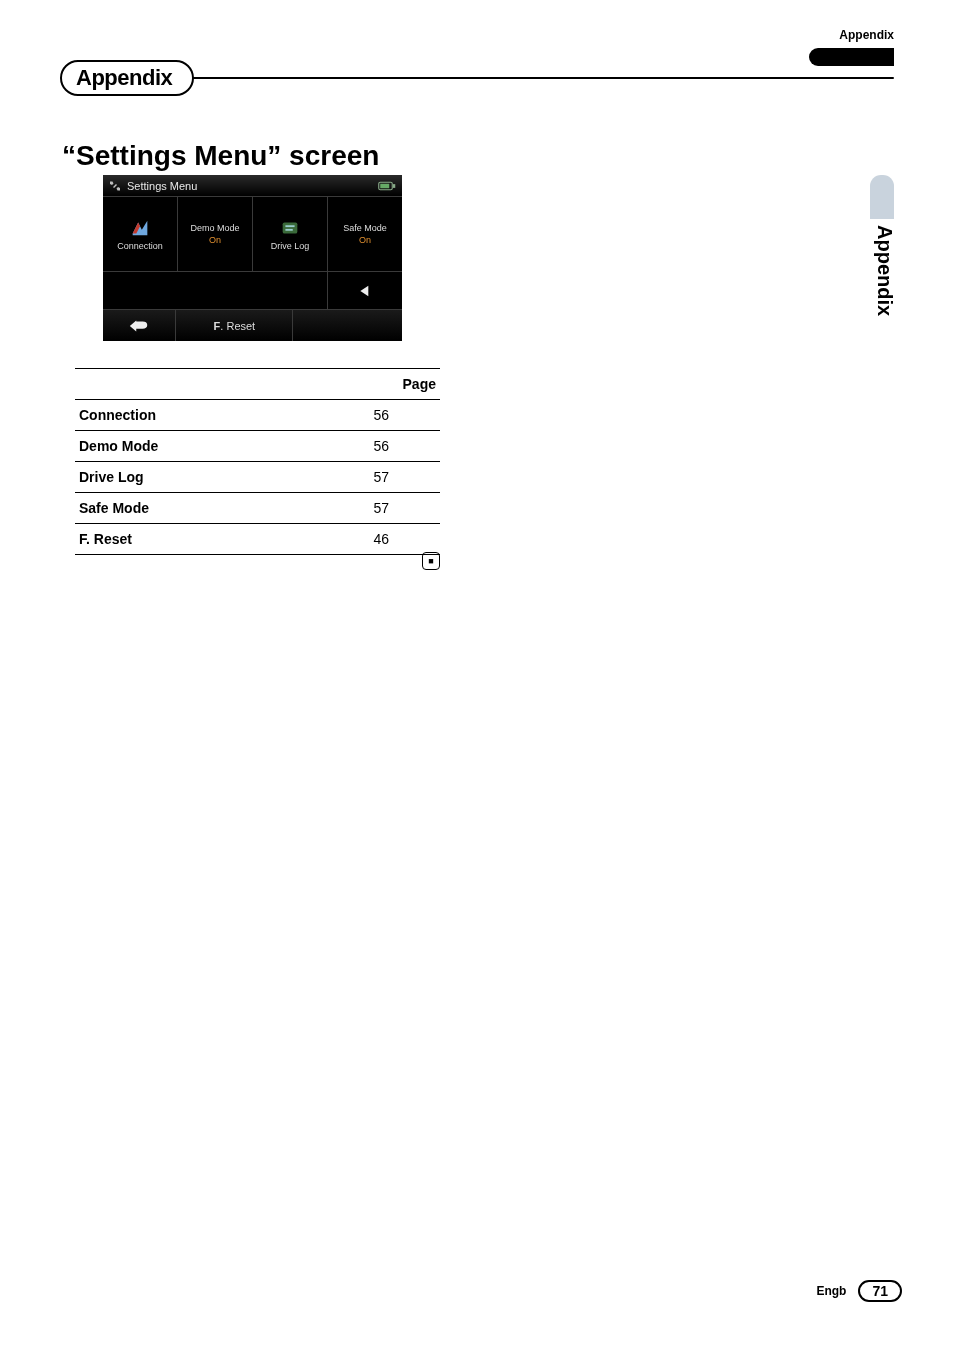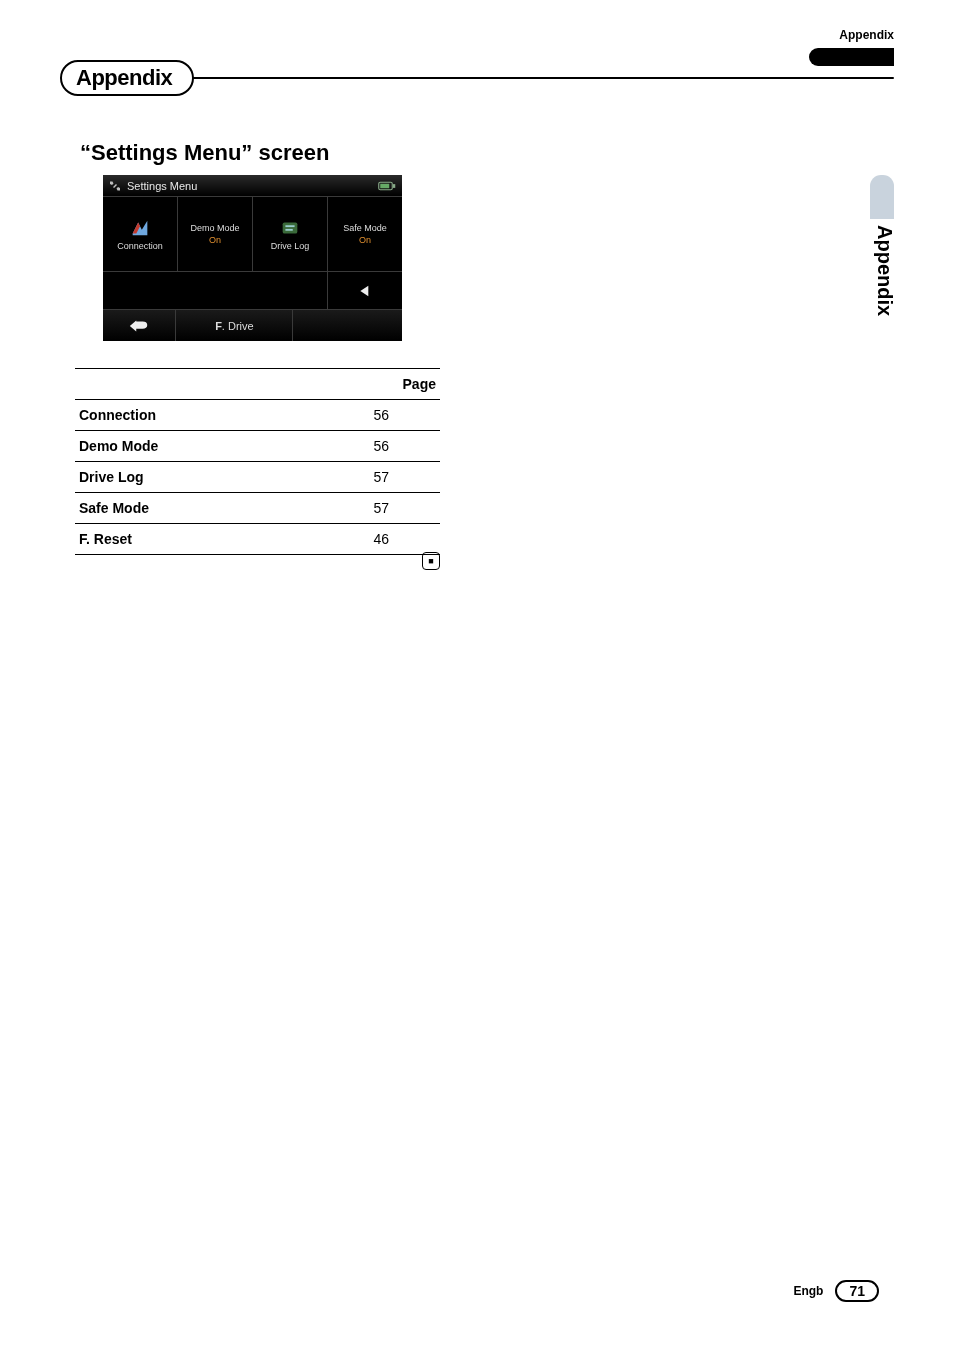--- a/index.html
+++ b/index.html
@@ -62,22 +62,22 @@
     background: #000;
     margin-left: -12px;
     border-top-right-radius: 2px;
     border-bottom-right-radius: 2px;
   }
 
   
   .section-heading {
     position: absolute;
     top: 140px;
-    left: 80px;
-    font-size: 22px;
+    left: 62px;
+    font-size: 28px;
     font-weight: 900;
   }
   .section-heading .quoted {
     font-weight: 700;
   }
 
   
   .screenshot {
     position: absolute;
     top: 175px;
@@ -212,21 +212,21 @@
     writing-mode: vertical-rl;
     font-size: 20px;
     font-weight: 900;
     letter-spacing: 0px;
   }
 
   
   .footer {
     position:absolute;
     bottom: 50px;
-    right: 75px;
+    right: 52px;
     display:flex;
     align-items:center;
     gap:12px;
   }
   .footer .lang { font-size:12px; font-weight:700; }
   .footer .pagenum {
     border:2px solid #000;
     border-radius: 14px;
     padding: 1px 12px;
     font-size: 14px;
@@ -303,21 +303,21 @@
   </div>
 
   <div class="ss-bottom">
     <div class="back-cell">
       <svg width="22" height="16" viewBox="0 0 24 16">
         <path fill="#eee" d="M9 2L2 8l7 6V11h7c3 0 5-1 5-4s-2-4-5-4H9V2z"></path>
       </svg>
     </div>
     <div class="freset-cell">
       <span class="F">F</span>
-        <span>. Drive</span>
+        <span>. Reset</span>
     </div>
     <div class="spacer"></div>
   </div>
 </div>
 
 <table class="page-table">
   <thead>
     <tr>
       <th></th>
       <th class="page-col">Page</th>

